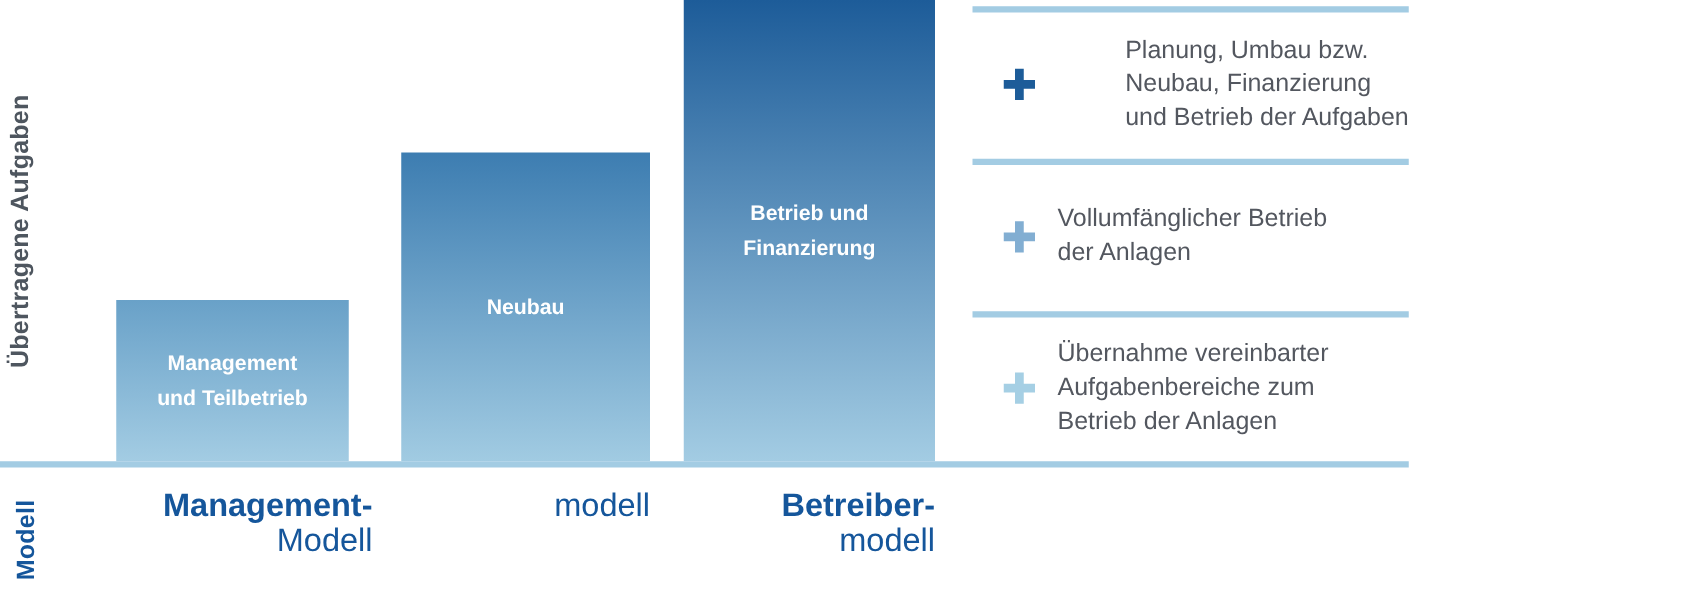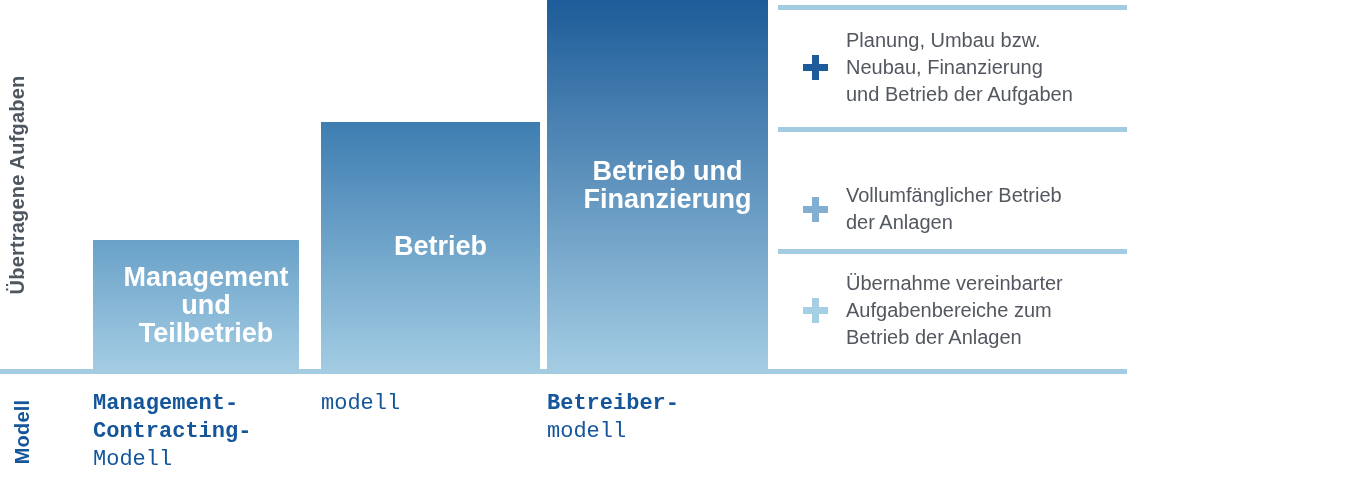--- a/index.html
+++ b/index.html
@@ -24,49 +24,49 @@
     font-size:20px;font-weight:700;color:#15569b;letter-spacing:.2px;
   }
   .baseline{
     position:absolute;left:0;top:369px;width:1127px;height:5px;
     background:#a3cce3;
   }
   
   .bar{
     position:absolute;
     display:flex;flex-direction:column;justify-content:center;
-    text-align:center;color:#fff;font-weight:700;font-size:27px;line-height:28px;padding-left:20px;
+    text-align:center;color:#fff;font-weight:700;font-size:17px;line-height:28px;
   }
   .bar1{left:93px;top:240px;width:186px;height:129px;
     background:linear-gradient(180deg,#69a1c8 0%,#a3cce3 100%);}
   .bar2{left:321px;top:122px;width:199px;height:247px;
     background:linear-gradient(180deg,#3d7db1 0%,#a1cbe2 100%);}
   .bar3{left:547px;top:0;width:201px;height:369px;
     background:linear-gradient(180deg,#1d5c99 0%,#a3cce3 100%);}
   
   .model-label{
     position:absolute;top:390px;
-    text-align:left;color:#15569b;font-size:22px;line-height:28px;font-family:Liberation Mono, monospace;
+    text-align:right;color:#15569b;font-size:26px;line-height:28px;
   }
   .model-label .b{font-weight:700;}
   .ml1{left:93px;width:205px;}
   .ml2{left:321px;width:199px;}
   .ml3{left:547px;width:201px;}
   
   .sep{
     position:absolute;left:778px;width:349px;height:5px;background:#a3cce3;
   }
   .sep1{top:5px;}.sep2{top:127px;}.sep3{top:249px;}
   .legend-item{
     position:absolute;left:778px;width:349px;
     display:flex;align-items:center;
     color:#53575f;font-size:20px;line-height:27px;
   }
-  .li1{top:27px;height:81px;}
-  .li2{top:162px;height:54px;margin-top:20px;}
+  .li1{top:27px;height:81px;justify-content:space-between;}
+  .li2{top:162px;height:54px;}
   .li3{top:270px;height:81px;align-items:center;}
   .plus{
     position:relative;flex:0 0 25px;width:25px;height:25px;margin-left:25px;margin-right:18px;
   }
   .plus::before{content:"";position:absolute;left:0;top:9px;width:25px;height:7px;background:currentColor;}
   .plus::after{content:"";position:absolute;left:9px;top:0;width:7px;height:25px;background:currentColor;}
   .plus-dark{color:#1d5c99;}
   .plus-medium{color:#82aed2;}
   .plus-light{color:#a5cfe4;}
   .legend-text div{white-space:nowrap;}
@@ -77,32 +77,31 @@
 <div class="stage">
 
   <div class="y-axis-label">Übertragene Aufgaben</div>
   <div class="x-axis-label">Modell</div>
 
   <div class="bar bar1">
     <div>Management</div>
     <div>und Teilbetrieb</div>
   </div>
   <div class="bar bar2">
-    <div>Betrieb</div>
+    <div>Neubau</div>
   </div>
   <div class="bar bar3">
     <div>Betrieb und</div>
     <div>Finanzierung</div>
   </div>
 
   <div class="baseline"></div>
 
   <div class="model-label ml1">
     <div class="b">Management-</div>
-    <div class="b">Contracting-</div>
     <div>Modell</div>
   </div>
   <div class="model-label ml2">
     <div>modell</div>
   </div>
   <div class="model-label ml3">
     <div class="b">Betreiber-</div>
     <div>modell</div>
   </div>
 

